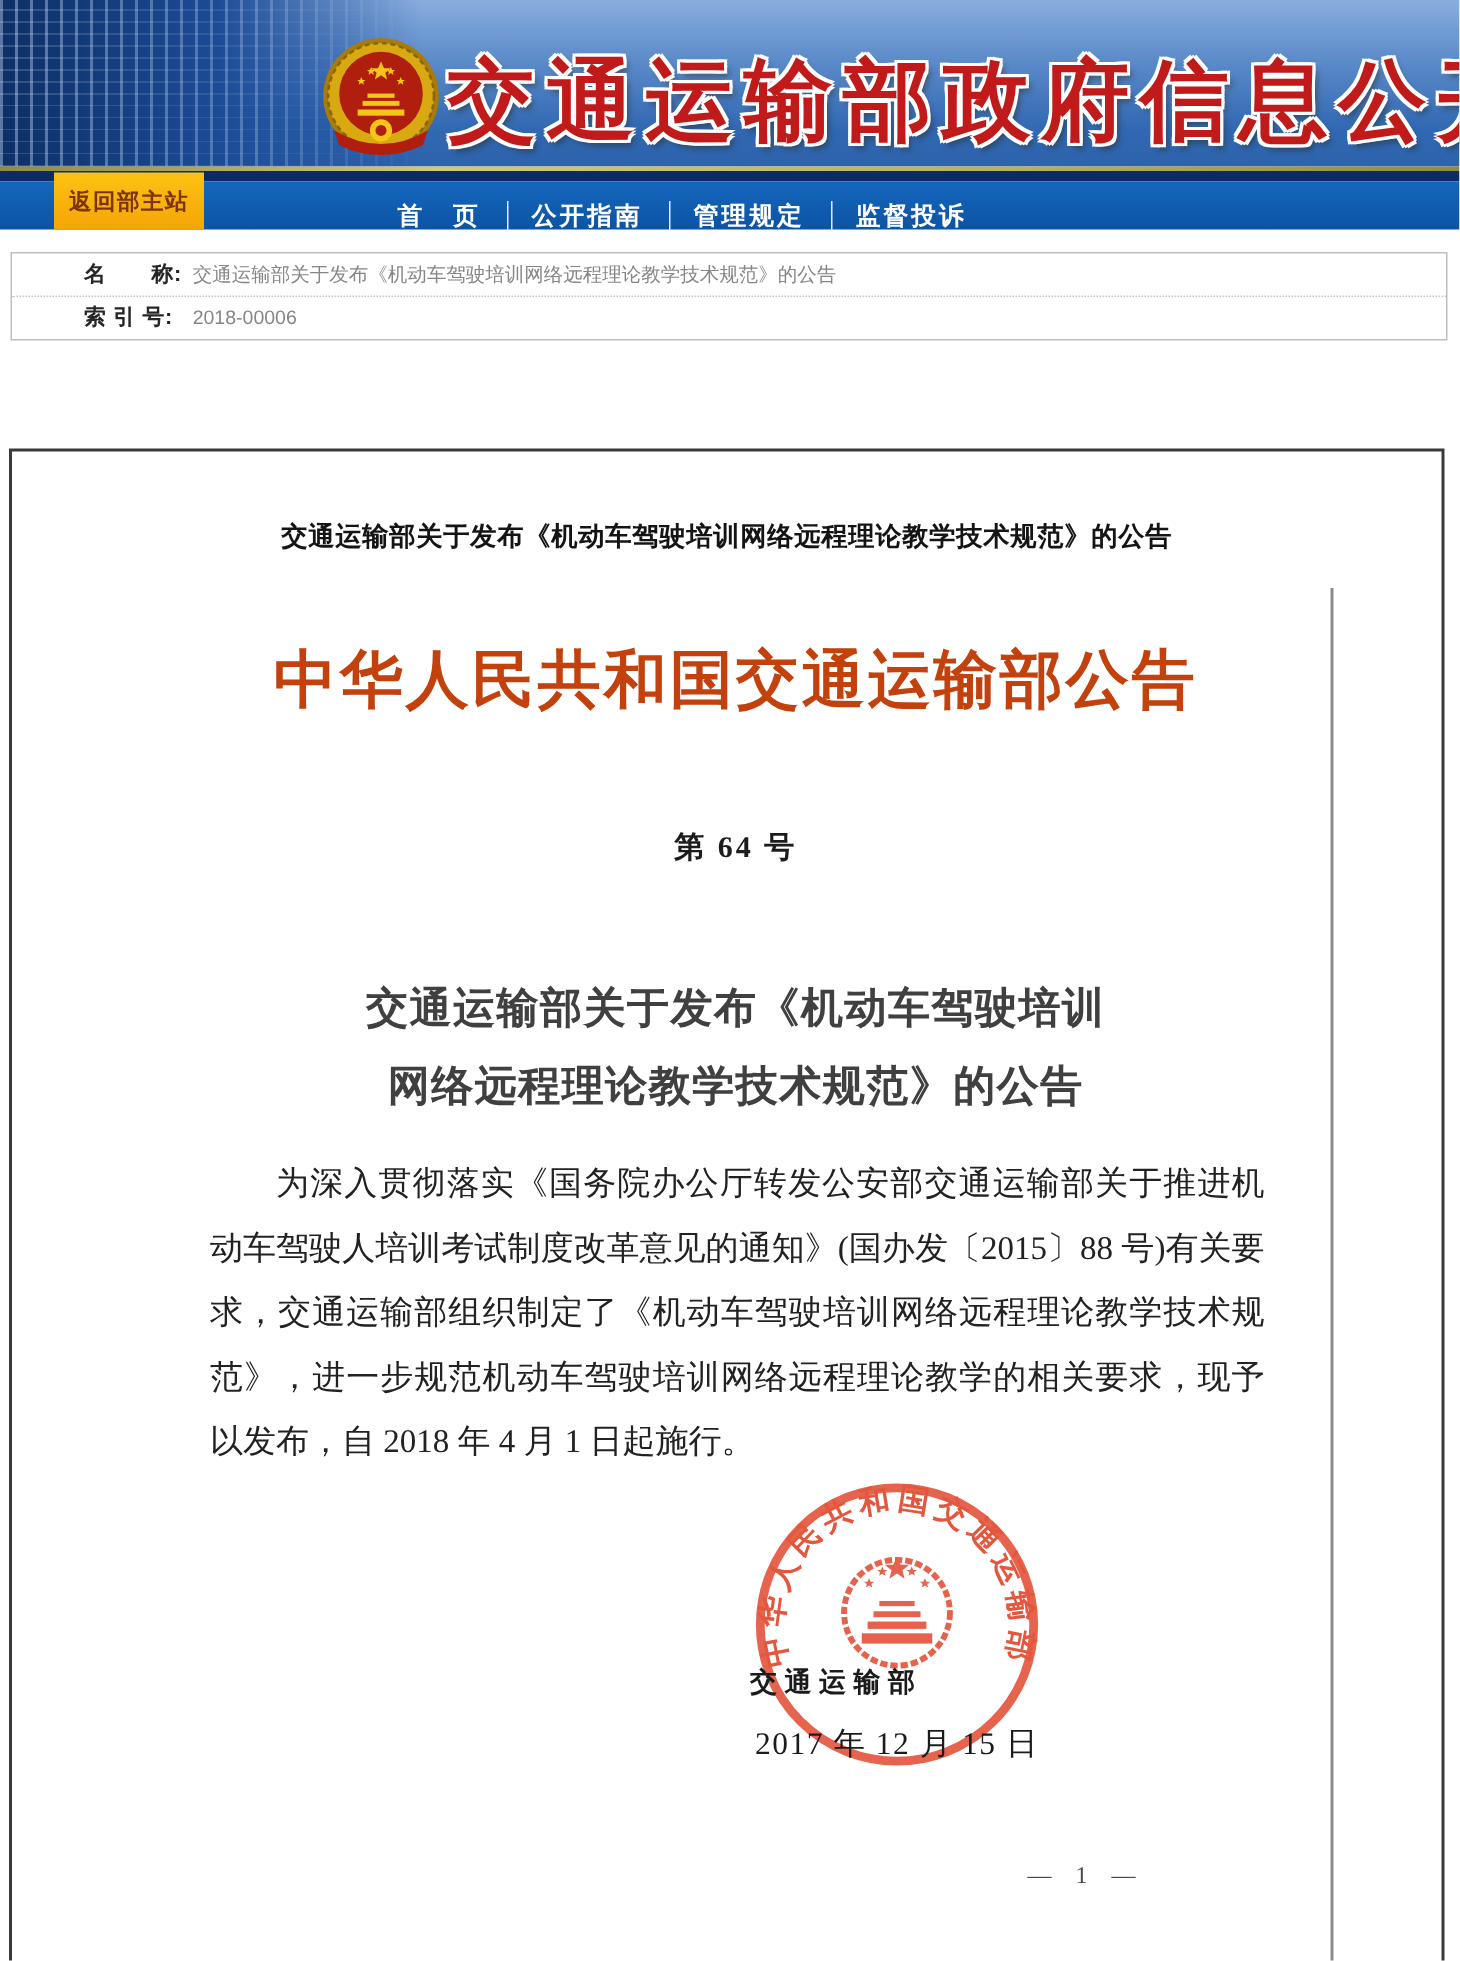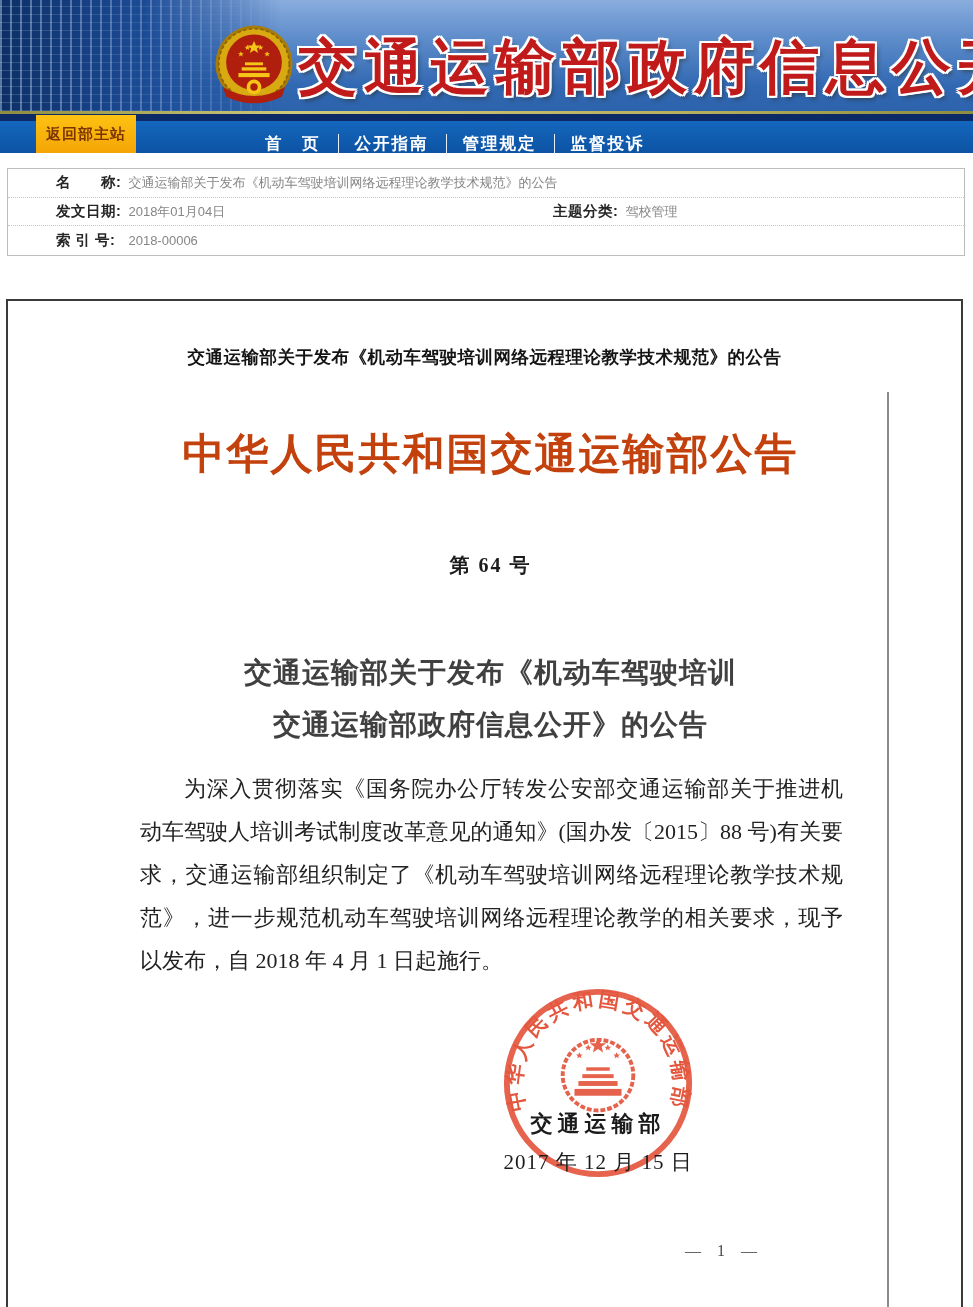--- a/index.html
+++ b/index.html
@@ -130,23 +130,23 @@
   }
   .body-par {
     margin: 16px 44px 0 46px;
     font-family: "Liberation Serif", "DejaVu Serif", serif;
     font-size: 22px; color: #222; line-height: 43px;
     text-align: justify; text-indent: 2em; font-weight: 500;
   }
   .seal { position: absolute; top: 593px; left: 406px; width: 196px; height: 196px; }
   .seal svg { position: absolute; left: 0; top: 0; }
   .seal-name {
-    position: absolute; top: 124px; left: 0; width: 196px; text-align: center;
-    font-family: "Liberation Serif", "DejaVu Serif", serif;
-    font-size: 22px; font-weight: bold; color: #1b1b1b; letter-spacing: 5px;
+    position: absolute; top: 124px; left: 0; width: 196px; 
+    font-family: "Liberation Serif", "DejaVu Serif", serif;
+    font-size: 18px; font-weight: bold; color: #1b1b1b; letter-spacing: 5px;
     white-space: nowrap;
   }
   .seal-date {
     position: absolute; top: 756px; left: 398px; width: 212px; text-align: center;
     font-family: "Liberation Serif", "DejaVu Serif", serif;
     font-size: 21px; color: #1b1b1b; letter-spacing: 1px; white-space: nowrap;
   }
   .page-no {
     position: absolute; top: 850px; left: 530px; width: 200px; text-align: center;
     font-family: "Liberation Serif", "DejaVu Serif", serif;
@@ -200,45 +200,35 @@
 
 <div class="meta-table">
   <div class="mrow single">
     <div class="mcell">
       <span class="mlabel">名　　称:</span>
       <span class="mvalue">交通运输部关于发布《机动车驾驶培训网络远程理论教学技术规范》的公告</span>
     </div>
   </div>
   <div class="mrow">
     <div class="mcell">
-      <span class="mlabel">发文日期:</span>
-      <span class="mvalue">2018年01月04日</span>
-    </div>
-    <div class="mcell">
-      <span class="mlabel">主题分类:</span>
-      <span class="mvalue">驾校管理</span>
-    </div>
-  </div>
-  <div class="mrow">
-    <div class="mcell">
       <span class="mlabel">索 引 号:</span>
       <span class="mvalue">2018-00006</span>
     </div>
   </div>
 </div>
 
 <div class="doc-box">
   <div class="page-title">交通运输部关于发布《机动车驾驶培训网络远程理论教学技术规范》的公告</div>
 
   <div class="scan-page">
     <div class="red-heading">中华人民共和国交通运输部公告</div>
     <div class="doc-no">第 64 号</div>
     <div class="inner-title">
       <div>交通运输部关于发布《机动车驾驶培训</div>
-      <div>交通运输部政府信息公开》的公告</div>
+      <div>网络远程理论教学技术规范》的公告</div>
     </div>
     <p class="body-par">为深入贯彻落实《国务院办公厅转发公安部交通运输部关于推进机动车驾驶人培训考试制度改革意见的通知》(国办发〔2015〕88 号)有关要求，交通运输部组织制定了《机动车驾驶培训网络远程理论教学技术规范》，进一步规范机动车驾驶培训网络远程理论教学的相关要求，现予以发布，自 2018 年 4 月 1 日起施行。</p>
 
     <div class="seal">
       <svg width="196" height="196" viewBox="0 0 200 200">
         <defs>
           <path id="sealarc" d="M 30.5 135.4 A 78 78 0 1 1 169.5 135.4" fill="none"></path>
           <polygon id="sst" points="0,-7 2.1,-2.2 7,-2.2 3.1,0.9 4.3,5.7 0,2.8 -4.3,5.7 -3.1,0.9 -7,-2.2 -2.1,-2.2"></polygon>
         </defs>
         <circle cx="100" cy="100" r="93" fill="none" stroke="#e4573f" stroke-width="6" opacity="0.92"></circle>

